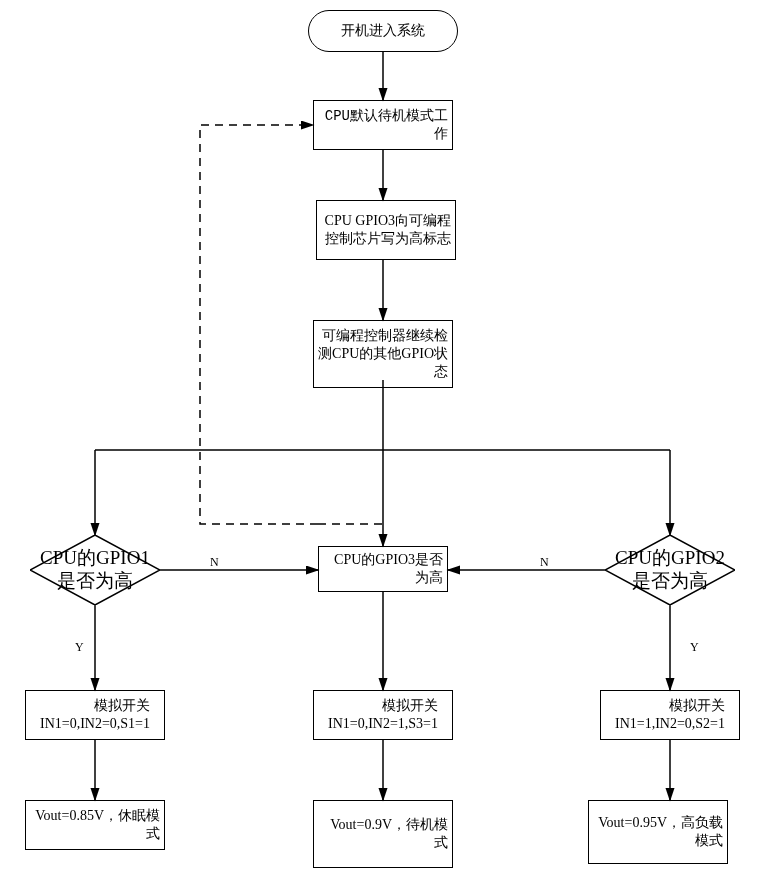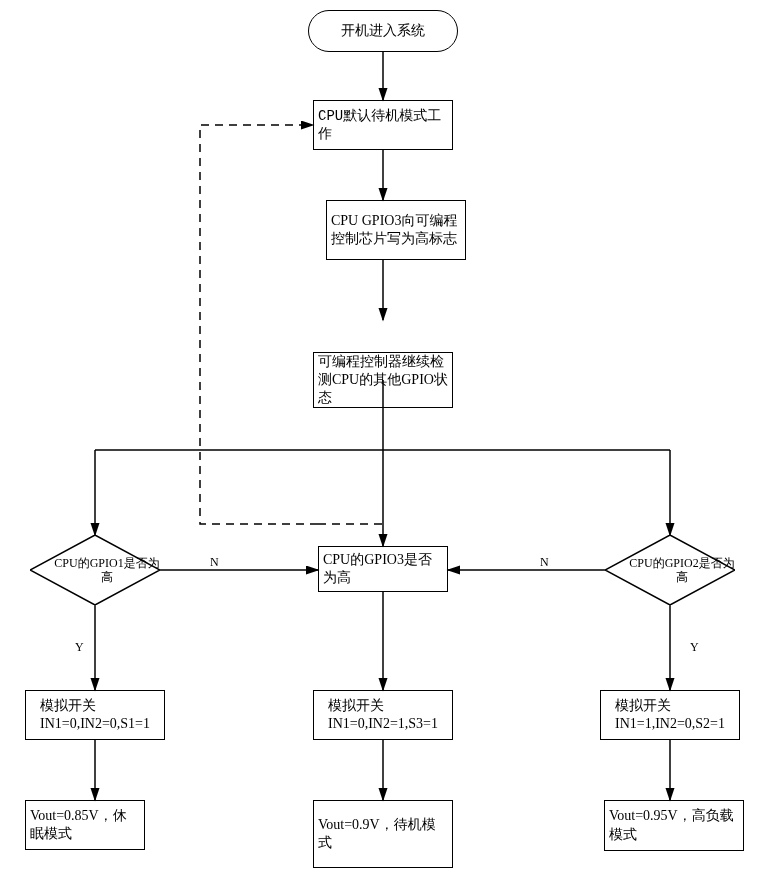--- a/index.html
+++ b/index.html
@@ -8,21 +8,21 @@
     background: #fff;
     font-family: "SimSun", "宋体", serif;
     font-size: 14px;
     width: 766px;
     height: 880px;
     position: relative;
   }
   .node {
     position: absolute;
     border: 1.5px solid #000;
-    text-align: left;
+    text-align: right;
     display: flex;
     align-items: center;
     justify-content: center;
     background: #fff;
     box-sizing: border-box;
     padding: 4px;
     line-height: 1.3;
   }
   .terminator {
     border-radius: 28px;
@@ -34,30 +34,30 @@
     height: 70px;
     background: #fff;
   }
   .diamond svg {
     position: absolute;
     left: 0; top: 0;
     width: 100%; height: 100%;
   }
   .diamond .dlabel {
     position: absolute;
-    left: 12px; top: 0;
+    left: 0; top: 0;
     width: 100%; height: 100%;
     display: flex;
     align-items: center;
     justify-content: center;
     text-align: center;
     padding: 8px;
     box-sizing: border-box;
     line-height: 1.2;
-    font-size: 12px;
+    font-size: 19px;
   }
   svg.edges {
     position: absolute;
     left: 0; top: 0;
     width: 766px;
     height: 880px;
     pointer-events: none;
   }
   .edge-label {
     position: absolute;
@@ -68,25 +68,25 @@
 <body>
 
 <div class="node terminator" style="left:308px; top:10px; width:150px;">
   <span>开机进入系统</span>
 </div>
 
 <div class="node" style="left:313px; top:100px; width:140px; height:50px;font-family:Liberation Mono, monospace;">
   <span>CPU默认待机模式工作</span>
 </div>
 
-<div class="node" style="left:326px; top:200px; width:140px; height:60px;">
+<div class="node" style="left:316px; top:200px; width:140px; height:60px;">
   <span>CPU GPIO3向可编程控制芯片写为高标志</span>
 </div>
 
-<div class="node" style="left:313px; top:320px; width:140px; height:56px;margin-top:32px;">
+<div class="node" style="left:313px; top:320px; width:140px; height:68px;">
   <span>可编程控制器继续检测CPU的其他GPIO状态</span>
 </div>
 
 <div class="diamond" style="left:30px; top:535px; width:130px; height:70px;">
   <svg viewBox="0 0 130 70">
       <polygon points="65,0 130,35 65,70 0,35" fill="#fff" stroke="#000" stroke-width="1.5"></polygon>
     </svg>
   <div class="dlabel">CPU的GPIO1是否为高</div>
 </div>
 
@@ -109,29 +109,29 @@
 <div class="node" style="left:313px; top:690px; width:140px; height:50px; white-space:pre-line;">
   <span>模拟开关
 IN1=0,IN2=1,S3=1</span>
 </div>
 
 <div class="node" style="left:600px; top:690px; width:140px; height:50px; white-space:pre-line;">
   <span>模拟开关
 IN1=1,IN2=0,S2=1</span>
 </div>
 
-<div class="node" style="left:25px; top:800px; width:120px; height:50px;">
+<div class="node" style="left:25px; top:800px; width:140px; height:50px;">
   <span>Vout=0.85V，休眠模式</span>
 </div>
 
 <div class="node" style="left:313px; top:800px; width:140px; height:68px;">
   <span>Vout=0.9V，待机模式</span>
 </div>
 
-<div class="node" style="left:604px; top:800px; width:140px; height:51px;">
+<div class="node" style="left:588px; top:800px; width:140px; height:64px;">
   <span>Vout=0.95V，高负载模式</span>
 </div>
 
 <div class="edge-label" style="left:210px; top:555px;">N</div>
 <div class="edge-label" style="left:75px;  top:640px;">Y</div>
 <div class="edge-label" style="left:540px; top:555px;">N</div>
 <div class="edge-label" style="left:690px; top:640px;">Y</div>
 
 <svg class="edges">
   <defs>

